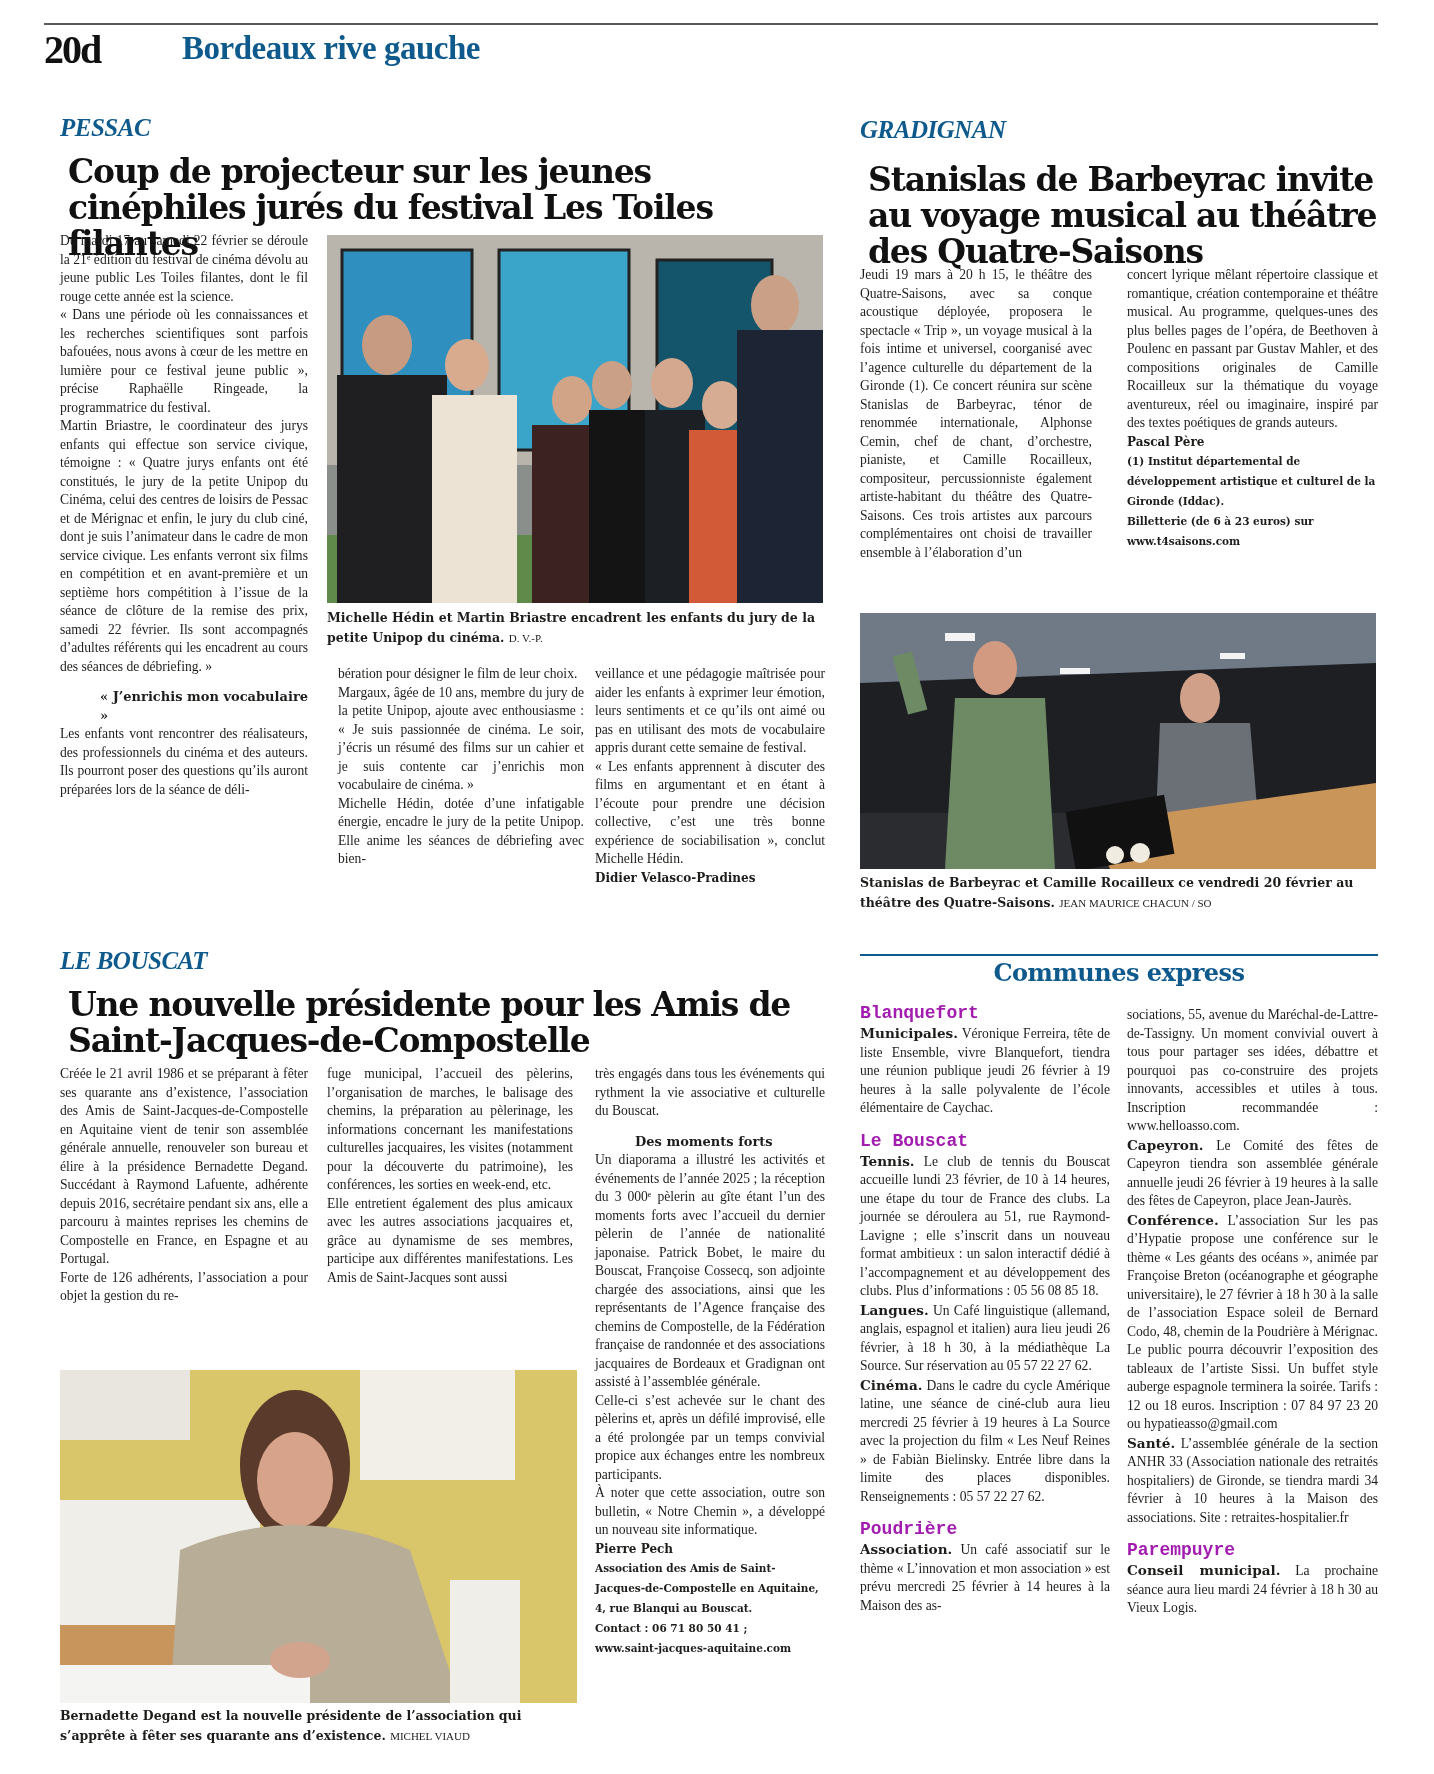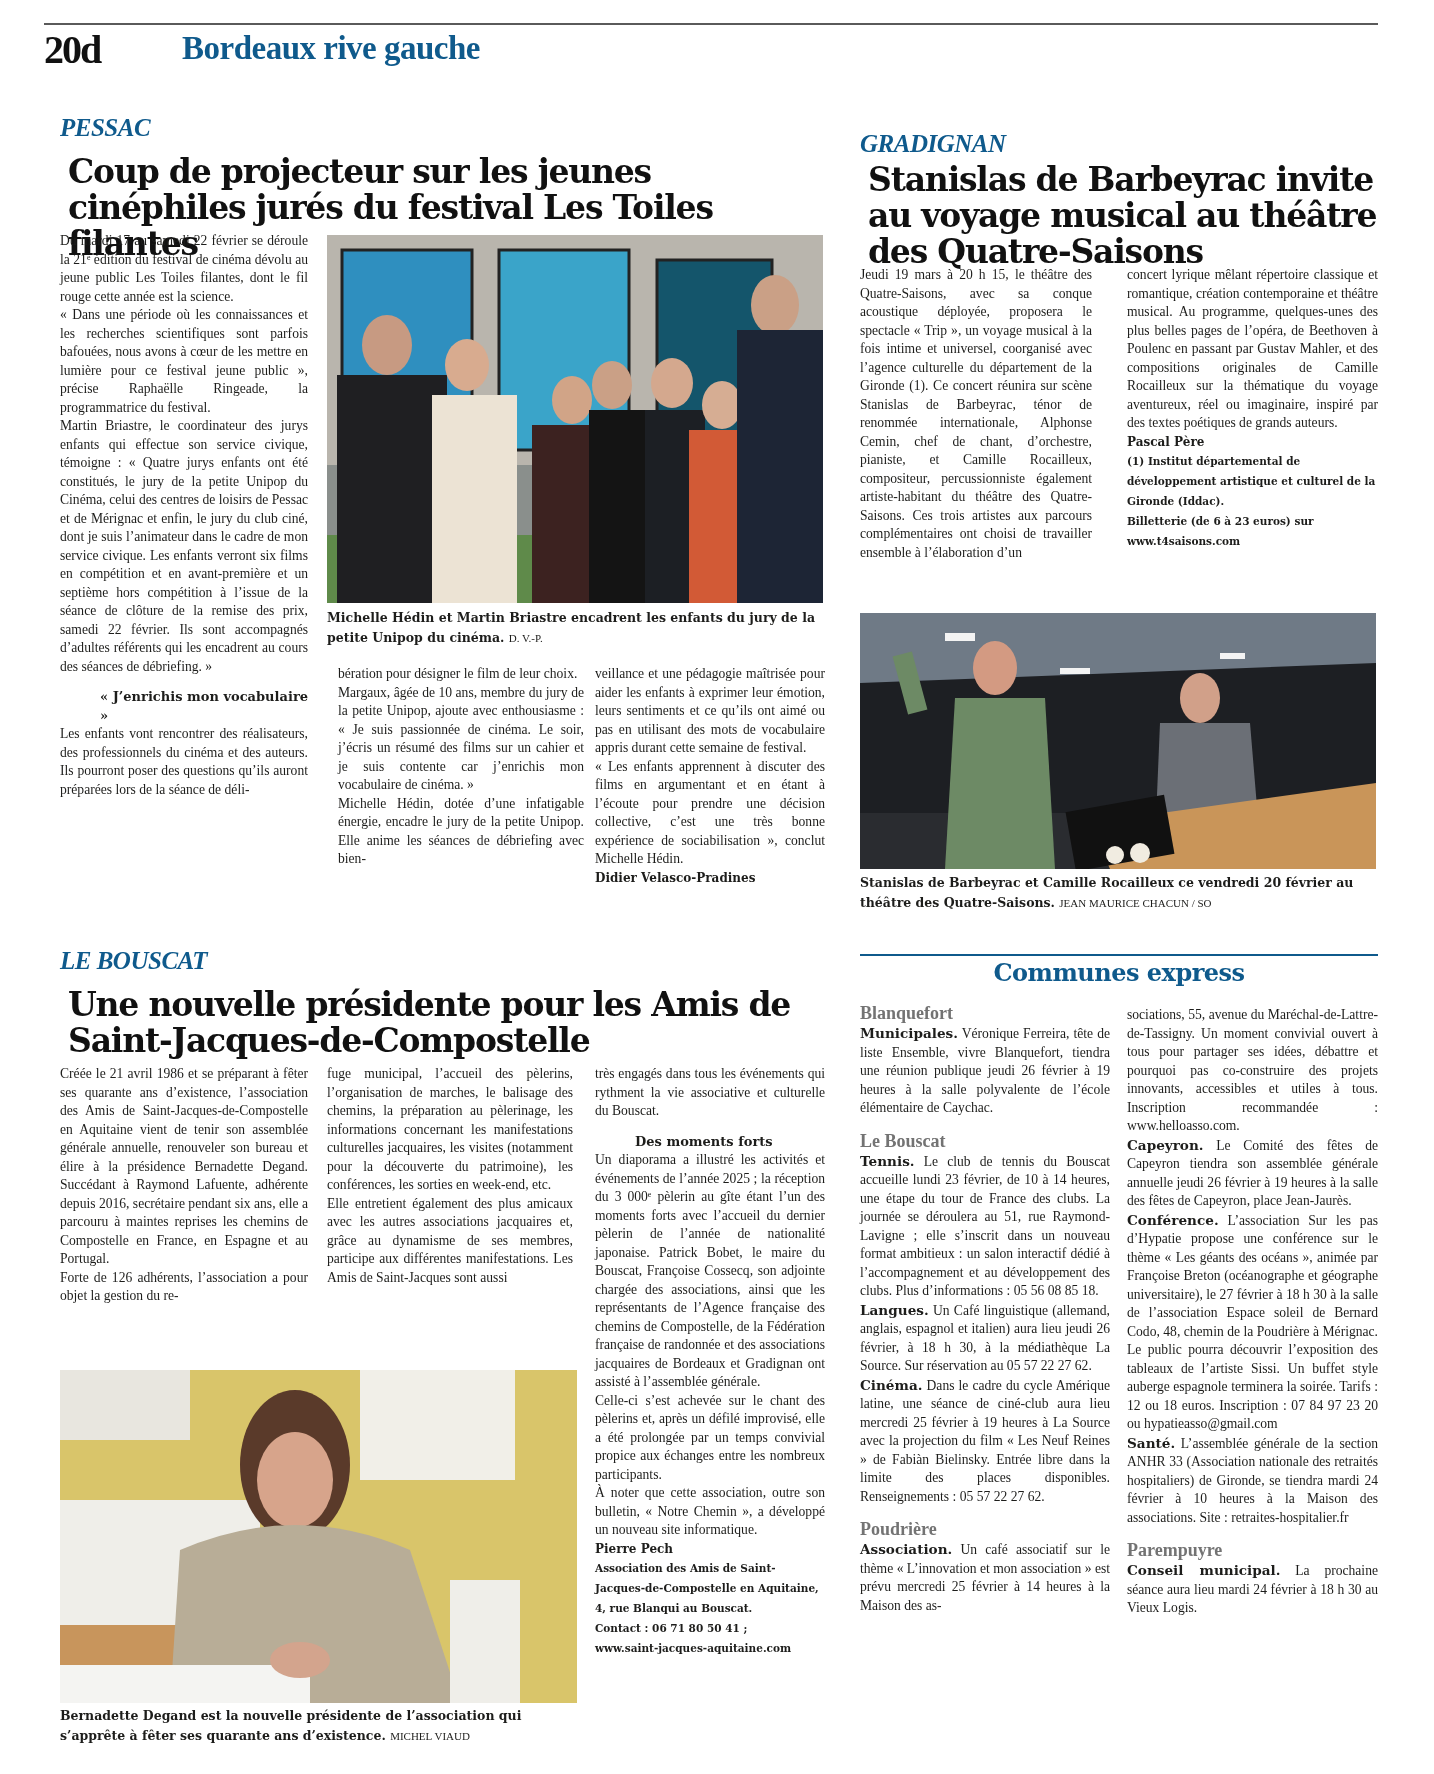--- a/index.html
+++ b/index.html
@@ -14,21 +14,21 @@
   .col { font-size:13.6px; line-height:18.5px; text-align:justify; font-family:"Liberation Serif", serif; hyphens:manual; }
   .col p { margin:0; }
   .col .sub { font-weight:bold; margin-top:12px; font-family:"DejaVu Serif", serif; font-size:13px;margin-left:40px; }
   .col .sign { font-weight:bold; font-family:"DejaVu Serif", serif; font-size:12px; }
   .col .note { font-weight:bold; font-family:"DejaVu Serif", serif; font-size:10.5px; line-height:20px; text-align:left; }
   .caption { font-size:12.5px; line-height:20px; font-weight:bold; font-family:"DejaVu Serif", serif; }
   .caption .credit { font-weight:normal; font-size:11px; font-family:"Liberation Serif", serif; }
   .photo { overflow:hidden; }
   .ce-rule { left:860px; top:954px; width:518px; height:2px; background:#0f5a8c; }
   .ce-title { left:860px; top:958px; width:518px; text-align:center; font-size:24px; font-weight:bold; color:#0f5a8c; font-family:"DejaVu Serif", serif; letter-spacing:-0.5px; }
-  .ce-town { font-weight:bold; color:#737373; font-size:18px; font-family:Liberation Serif, serif; margin-top:12px; line-height:22px; }
+  .ce-town { font-weight:bold; color:#a21caf; font-size:18px; font-family:Liberation Mono, monospace; margin-top:12px; line-height:22px; }
   .ce-town:first-child { margin-top:0; }
   .ce-lead { font-weight:bold; font-family:"DejaVu Serif", serif; font-size:13.6px; }
 </style>
 </head>
 <body>
 
 <div class="abs rule-top"></div>
 <div class="abs page-num">20d</div>
 <div class="abs section">Bordeaux rive gauche</div>
 
@@ -79,21 +79,21 @@
     <p>Michelle Hédin, dotée d’une infatigable énergie, encadre le jury de la petite Unipop. Elle anime les séances de débriefing avec bien-</p>
   </div>
   <div class="abs col" style="left:595px; top:665px; width:230px;">
     <p>veillance et une pédagogie maîtrisée pour aider les enfants à exprimer leur émotion, leurs sentiments et ce qu’ils ont aimé ou pas en utilisant des mots de vocabulaire appris durant cette semaine de festival.</p>
     <p>« Les enfants apprennent à discuter des films en argumentant et en étant à l’écoute pour prendre une décision collective, c’est une très bonne expérience de sociabilisation », conclut Michelle Hédin.</p>
     <p class="sign">Didier Velasco-Pradines</p>
   </div>
 </div>
 
 <div>
-  <div class="abs kicker" style="left:860px; top:130px;text-align:right;">GRADIGNAN</div>
+  <div class="abs kicker" style="left:860px; top:116px;text-align:right;">GRADIGNAN</div>
   <h1 class="abs headline" style="left:860px; top:154px; width:510px;">Stanislas de Barbeyrac invite au voyage musical au théâtre des Quatre-Saisons</h1>
 
   <div class="abs col" style="left:860px; top:266px; width:232px;">
     <p>Jeudi 19 mars à 20 h 15, le théâtre des Quatre-Saisons, avec sa conque acoustique déployée, proposera le spectacle « Trip », un voyage musical à la fois intime et universel, coorganisé avec l’agence culturelle du département de la Gironde (1). Ce concert réunira sur scène Stanislas de Barbeyrac, ténor de renommée internationale, Alphonse Cemin, chef de chant, d’orchestre, pianiste, et Camille Rocailleux, compositeur, percussionniste également artiste-habitant du théâtre des Quatre-Saisons. Ces trois artistes aux parcours complémentaires ont choisi de travailler ensemble à l’élaboration d’un</p>
   </div>
   <div class="abs col" style="left:1127px; top:266px; width:251px;">
     <p>concert lyrique mêlant répertoire classique et romantique, création contemporaine et théâtre musical. Au programme, quelques-unes des plus belles pages de l’opéra, de Beethoven à Poulenc en passant par Gustav Mahler, et des compositions originales de Camille Rocailleux sur la thématique du voyage aventureux, réel ou imaginaire, inspiré par des textes poétiques de grands auteurs.</p>
     <p class="sign">Pascal Père</p>
     <p class="note">(1) Institut départemental de développement artistique et culturel de la Gironde (Iddac).</p>
     <p class="note">Billetterie (de 6 à 23 euros) sur www.t4saisons.com</p>
@@ -180,17 +180,17 @@
       <p><span class="ce-lead">Tennis.</span><span> Le club de tennis du Bouscat accueille lundi 23 février, de 10 à 14 heures, une étape du tour de France des clubs. La journée se déroulera au 51, rue Raymond-Lavigne ; elle s’inscrit dans un nouveau format ambitieux : un salon interactif dédié à l’accompagnement et au développement des clubs. Plus d’informations : 05 56 08 85 18.</span></p>
       <p><span class="ce-lead">Langues.</span><span> Un Café linguistique (allemand, anglais, espagnol et italien) aura lieu jeudi 26 février, à 18 h 30, à la médiathèque La Source. Sur réservation au 05 57 22 27 62.</span></p>
       <p><span class="ce-lead">Cinéma.</span><span> Dans le cadre du cycle Amérique latine, une séance de ciné-club aura lieu mercredi 25 février à 19 heures à La Source avec la projection du film « Les Neuf Reines » de Fabiàn Bielinsky. Entrée libre dans la limite des places disponibles. Renseignements : 05 57 22 27 62.</span></p>
       <div class="ce-town">Poudrière</div>
       <p><span class="ce-lead">Association.</span><span> Un café associatif sur le thème « L’innovation et mon association » est prévu mercredi 25 février à 14 heures à la Maison des as-</span></p>
     </div>
   <div class="abs col" id="ce-col2" style="left:1127px; top:1006px; width:251px;">
       <p><span>sociations, 55, avenue du Maréchal-de-Lattre-de-Tassigny. Un moment convivial ouvert à tous pour partager ses idées, débattre et pourquoi pas co-construire des projets innovants, accessibles et utiles à tous. Inscription recommandée : www.helloasso.com.</span></p>
       <p><span class="ce-lead">Capeyron.</span><span> Le Comité des fêtes de Capeyron tiendra son assemblée générale annuelle jeudi 26 février à 19 heures à la salle des fêtes de Capeyron, place Jean-Jaurès.</span></p>
       <p><span class="ce-lead">Conférence.</span><span> L’association Sur les pas d’Hypatie propose une conférence sur le thème « Les géants des océans », animée par Françoise Breton (océanographe et géographe universitaire), le 27 février à 18 h 30 à la salle de l’association Espace soleil de Bernard Codo, 48, chemin de la Poudrière à Mérignac. Le public pourra découvrir l’exposition des tableaux de l’artiste Sissi. Un buffet style auberge espagnole terminera la soirée. Tarifs : 12 ou 18 euros. Inscription : 07 84 97 23 20 ou hypatieasso@gmail.com</span></p>
-      <p><span class="ce-lead">Santé.</span><span> L’assemblée générale de la section ANHR 33 (Association nationale des retraités hospitaliers) de Gironde, se tiendra mardi 24 février à 10 heures à la Maison des associations. Site : retraites-hospitalier.fr</span></p>
+      <p><span class="ce-lead">Santé.</span><span> L’assemblée générale de la section ANHR 33 (Association nationale des retraités hospitaliers) de Gironde, se tiendra mardi 34 février à 10 heures à la Maison des associations. Site : retraites-hospitalier.fr</span></p>
       <div class="ce-town">Parempuyre</div>
       <p><span class="ce-lead">Conseil municipal.</span><span> La prochaine séance aura lieu mardi 24 février à 18 h 30 au Vieux Logis.</span></p>
     </div>
 </div>
 
 </body></html>

